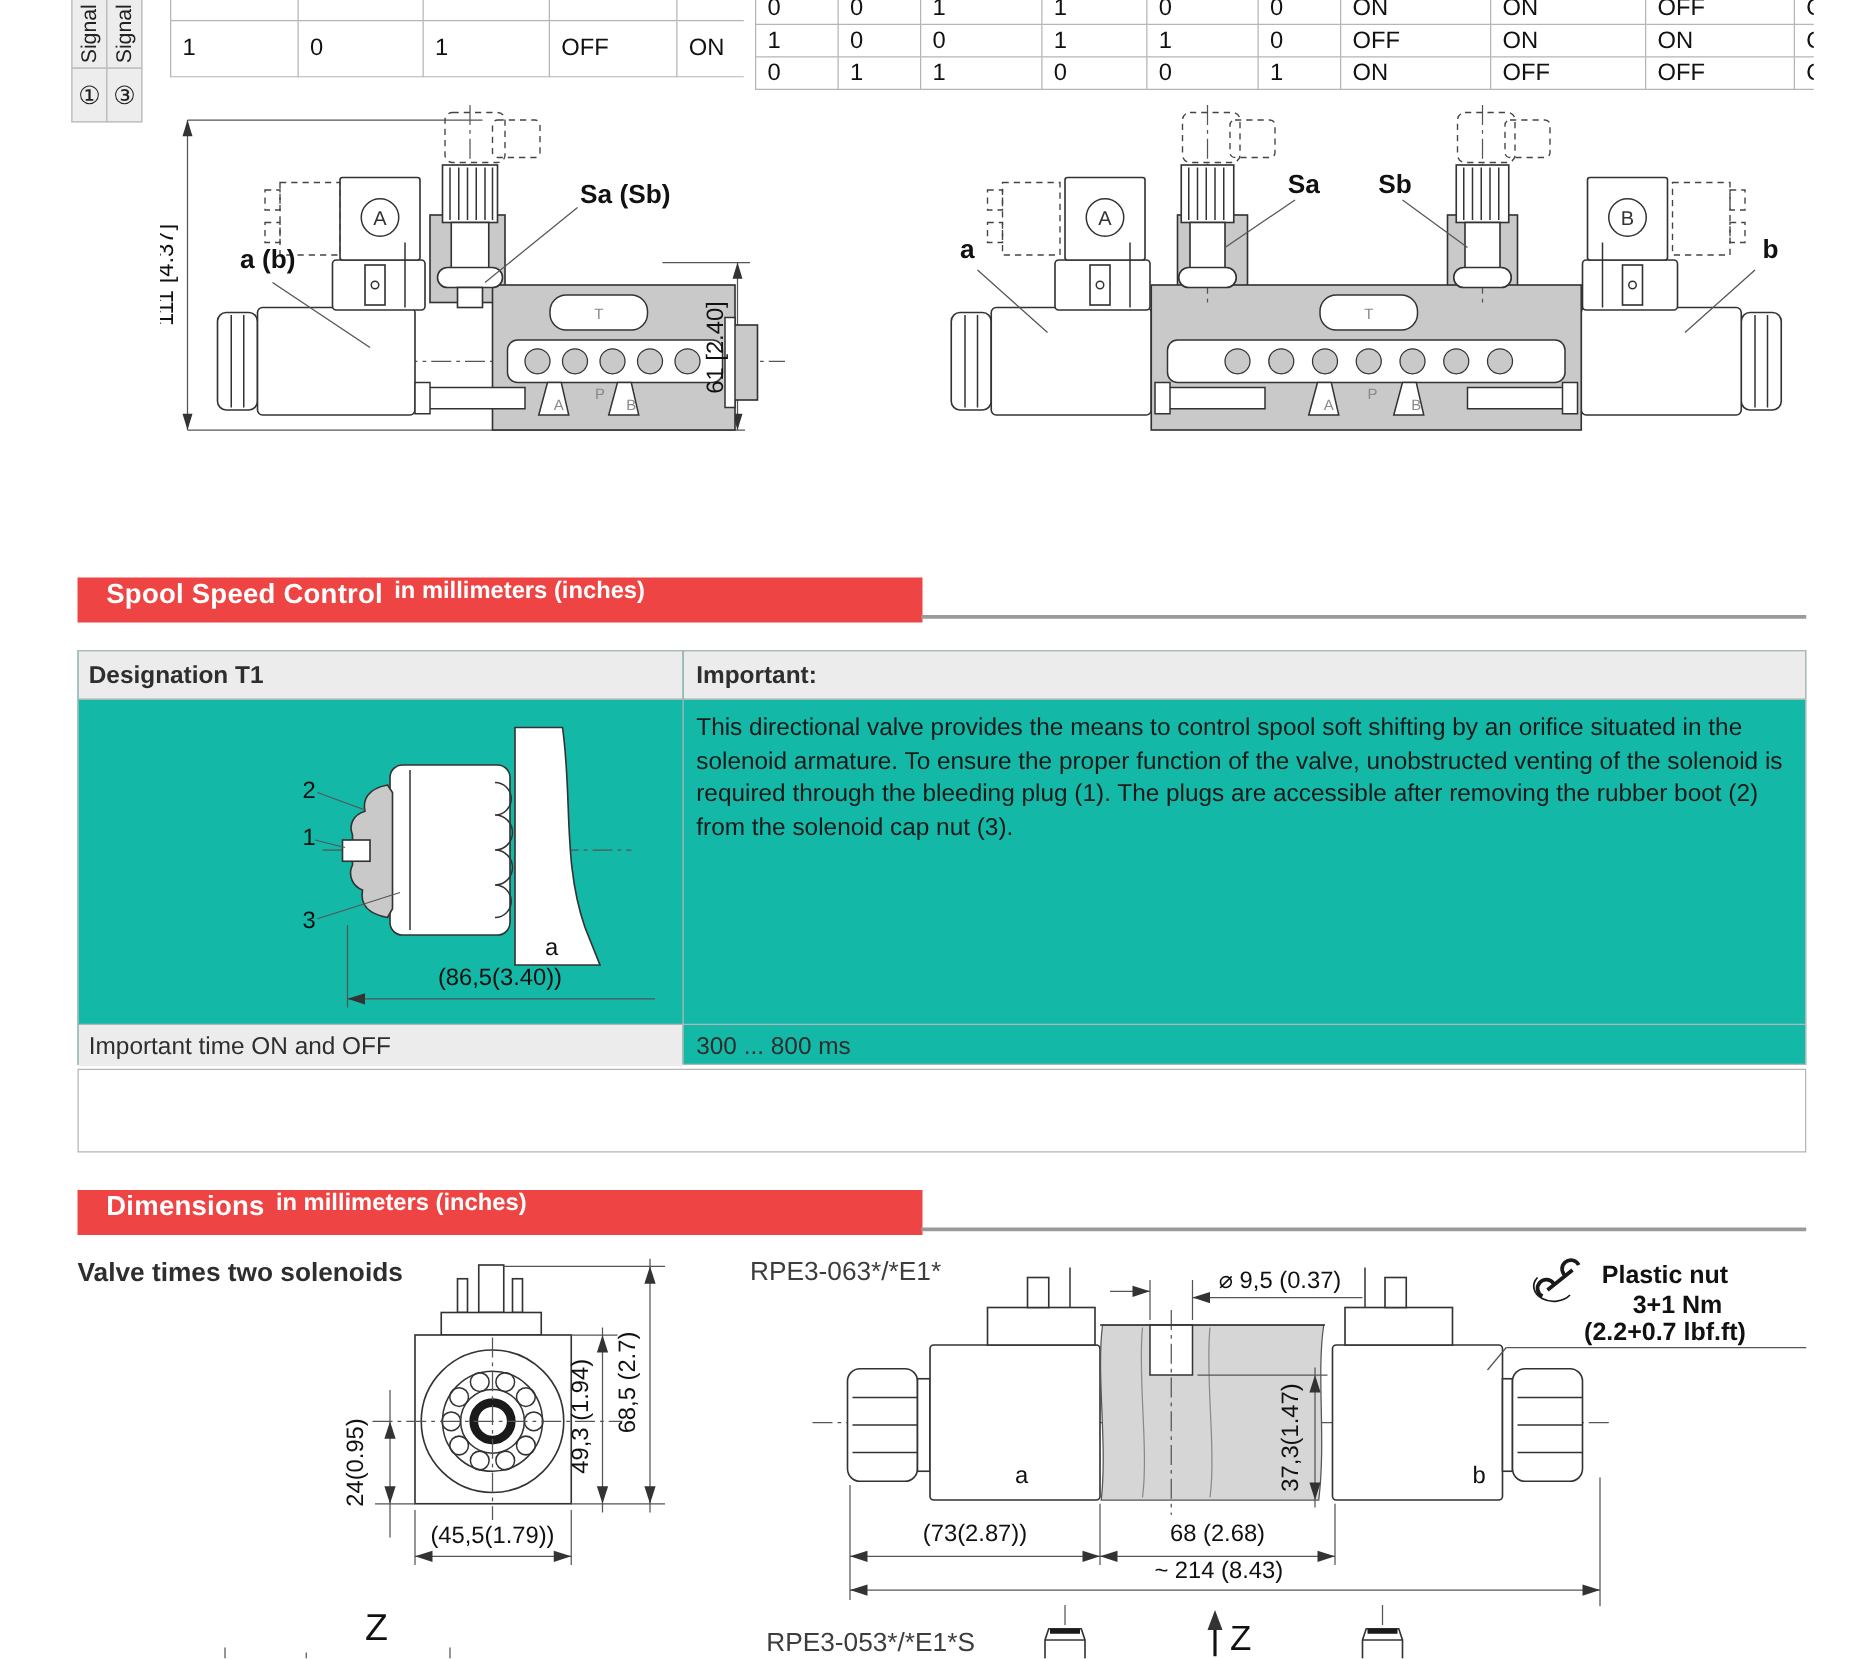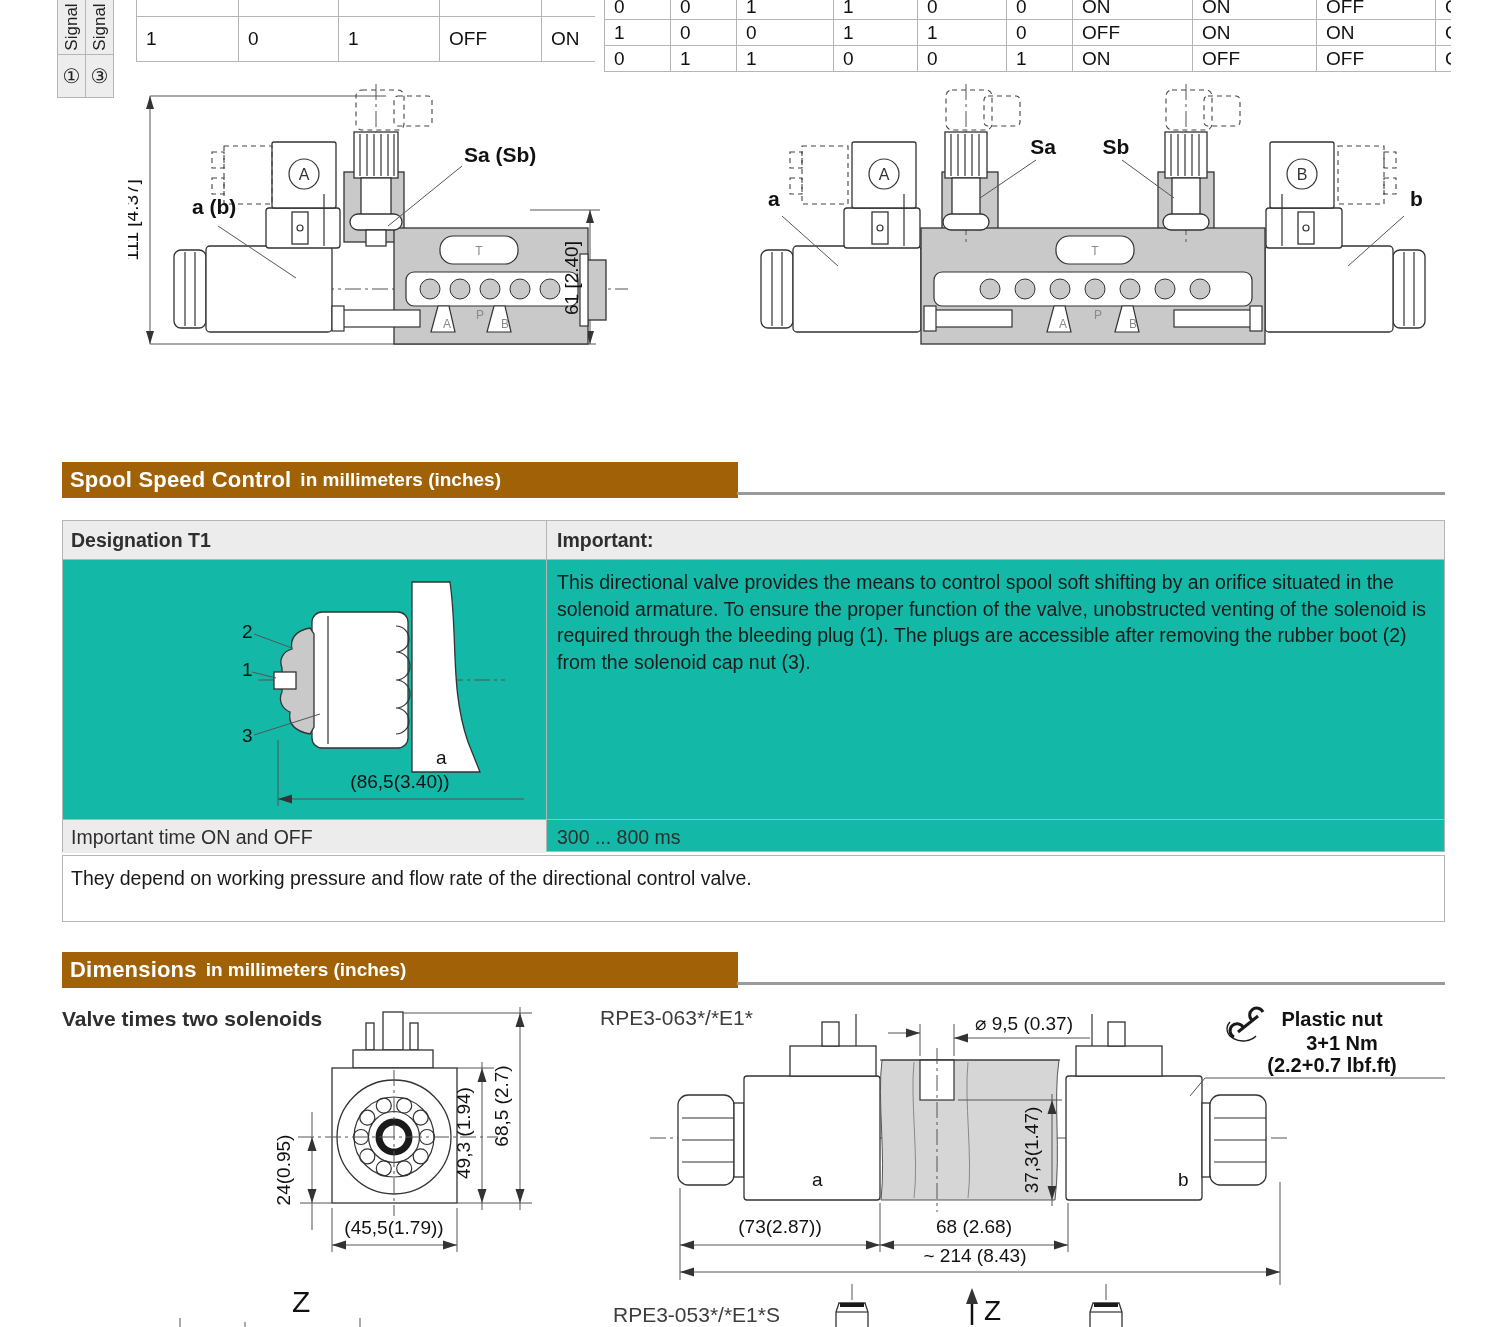--- a/index.html
+++ b/index.html
@@ -11,22 +11,22 @@
   table.tt{border-collapse:collapse;table-layout:fixed}
   table.tt td{border:1px solid #b5b5b5;background:#fff;font-size:19px;color:#111;
               padding:0 0 0 9px;vertical-align:middle;white-space:nowrap}
   table.ltt td{height:44px}
   table.rtt td{height:25px}
   .sidecell{position:absolute;background:#ededed;border:1px solid #b5b5b5;box-sizing:border-box;
             display:flex;align-items:center;justify-content:center}
   .vtext{transform:rotate(-90deg);font-size:17px;color:#222;white-space:nowrap}
   .numtext{font-size:20px;color:#222}
   
-  .secbar{position:absolute;height:36px;background:#a16207;color:#fff;display:flex;
-          align-items:center;padding-left:8px;box-sizing:border-box}
+  .secbar{position:absolute;height:36px;background:#ef4444;color:#fff;display:flex;
+          align-items:flex-start;padding-left:23px;box-sizing:border-box}
   .secbar .t1{font-size:22px;font-weight:700;letter-spacing:.2px}
   .secbar .t2{font-size:19px;font-weight:700;margin-left:9px}
   .secline{position:absolute;height:3px;background:#9a9a9a}
   
   .spec{position:absolute;border:1px solid #b5b5b5;box-sizing:border-box;background:#14b8a6}
   .spec .vdiv{position:absolute;width:1px;background:#b5b5b5;top:0;bottom:0}
   .spec .hdiv{position:absolute;height:1px;background:#b5b5b5;left:0;right:0}
   .spec .shade{position:absolute;background:#ececec}
   .spec .txt{position:absolute;font-size:19.5px;color:#2e2e2e}
   .spec .hd{font-weight:700}
@@ -360,21 +360,20 @@
     <text class="dim" x="42" y="170">3</text>
     <line class="ext" x1="54" y1="163" x2="120" y2="142"></line>
     <text class="dim" x="236" y="192">a</text>
     <line class="ext" x1="78" y1="168" x2="78" y2="234"></line>
     <line class="ext" x1="78" y1="227" x2="324" y2="227"></line>
     <path class="ah" d="M78,227 l14,-4.5 v9 z"></path>
     <text class="dim mid" x="200" y="216">(86,5(3.40))</text>
   </svg>
 
   <div class="notebox" style="left:62px;top:855px;width:1383px;height:67px">
-    <div>They depend on working pressure and flow rate of the directional control valve.</div>
   </div>
 
   <div class="secbar" style="left:62px;top:952px;width:676px">
     <span class="t1">Dimensions</span>
     <span class="t2">in millimeters (inches)</span>
   </div>
   <div class="secline" style="left:737px;top:982px;width:708px"></div>
 
   <div class="h2" style="left:62px;top:1007px">Valve times two solenoids</div>
   <div class="dwgtitle" style="left:600px;top:1006px">RPE3-063*/*E1*</div>

